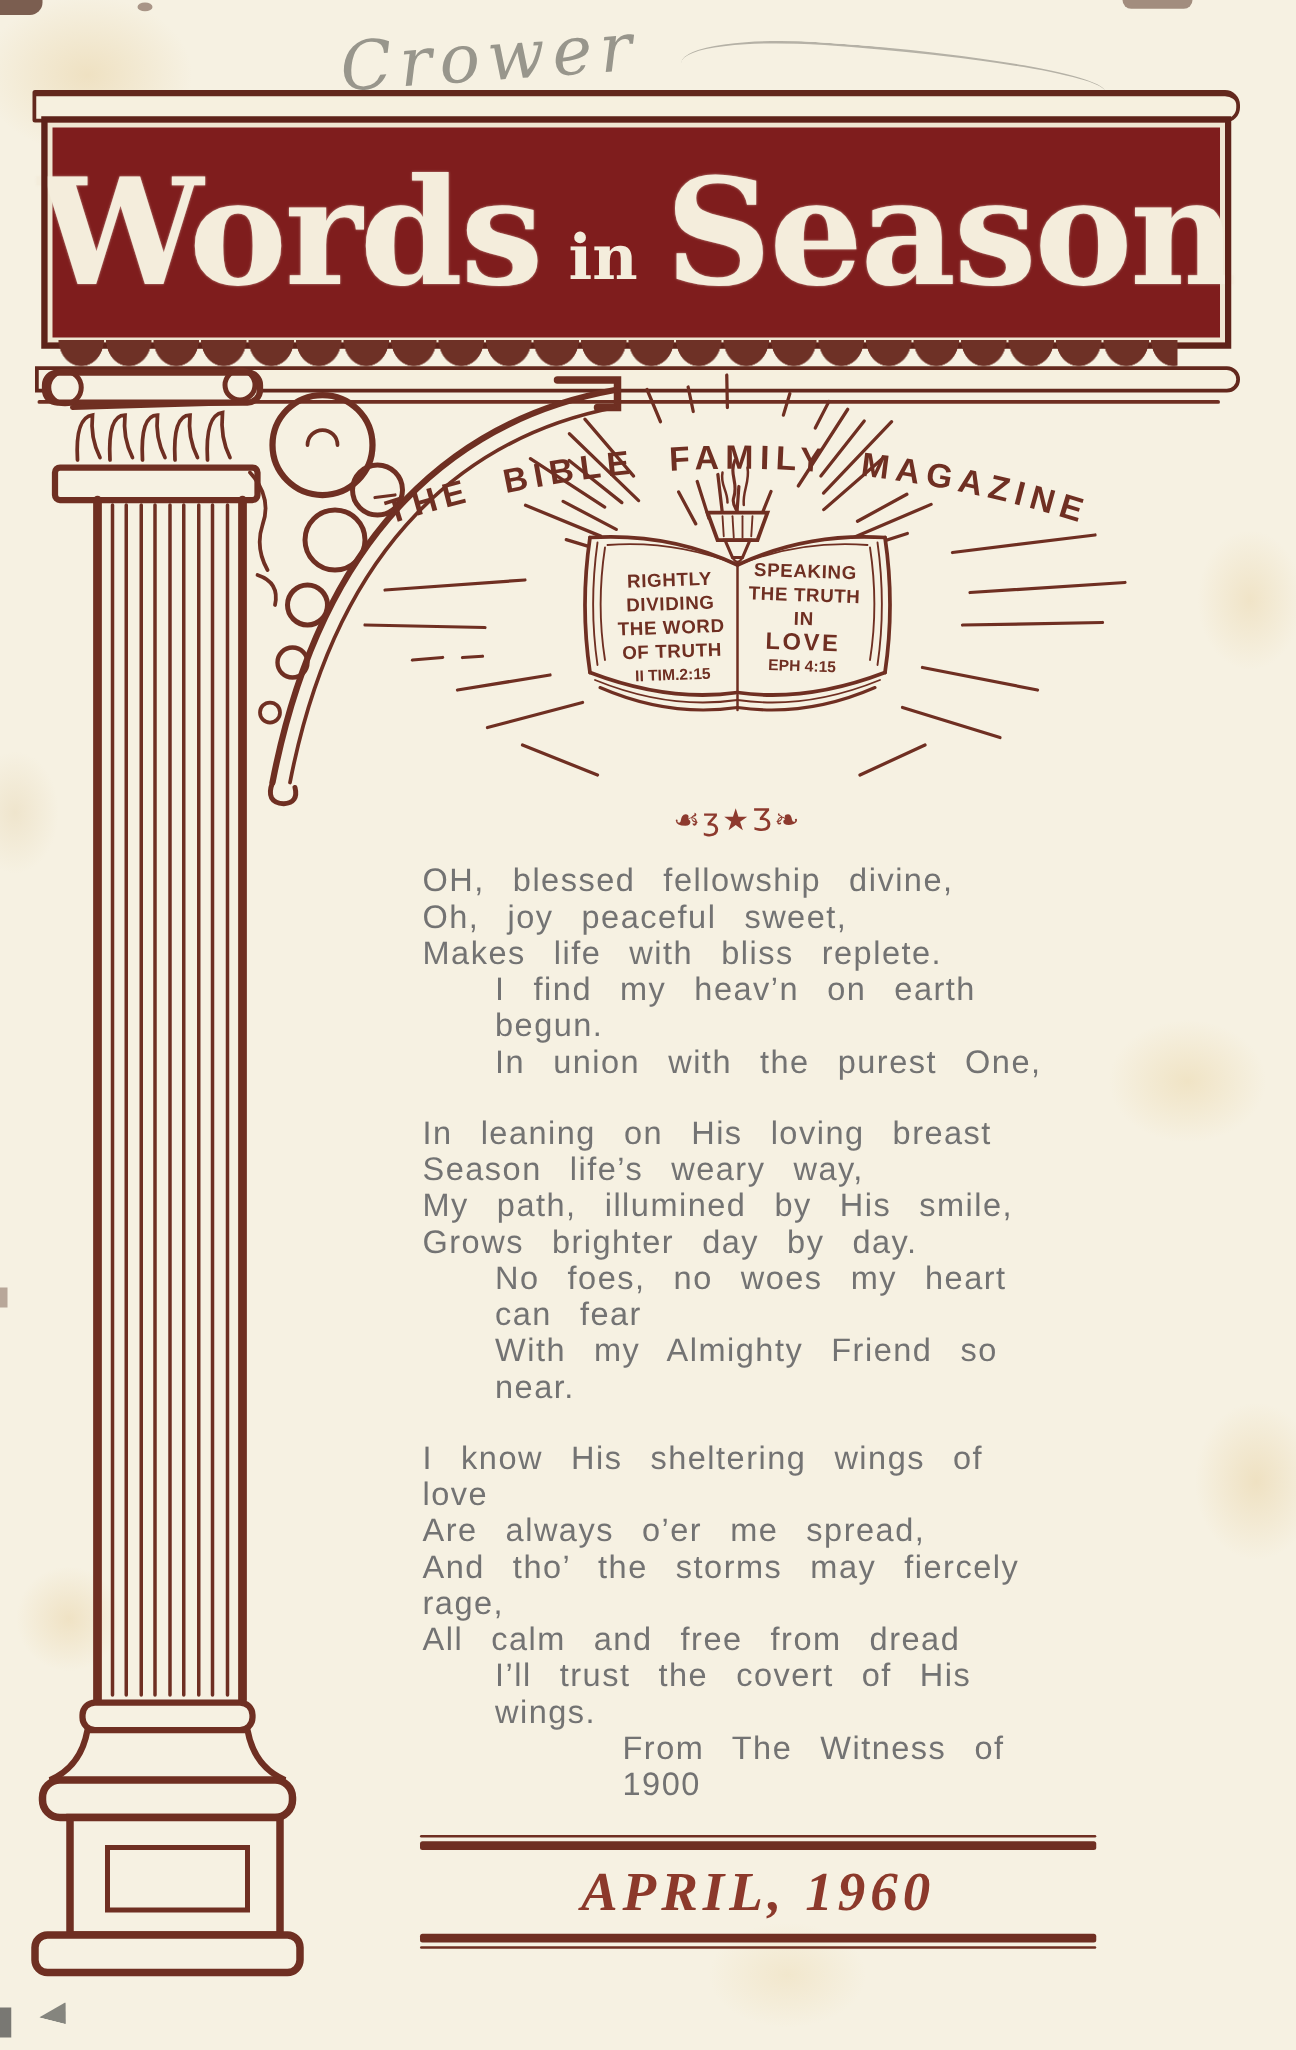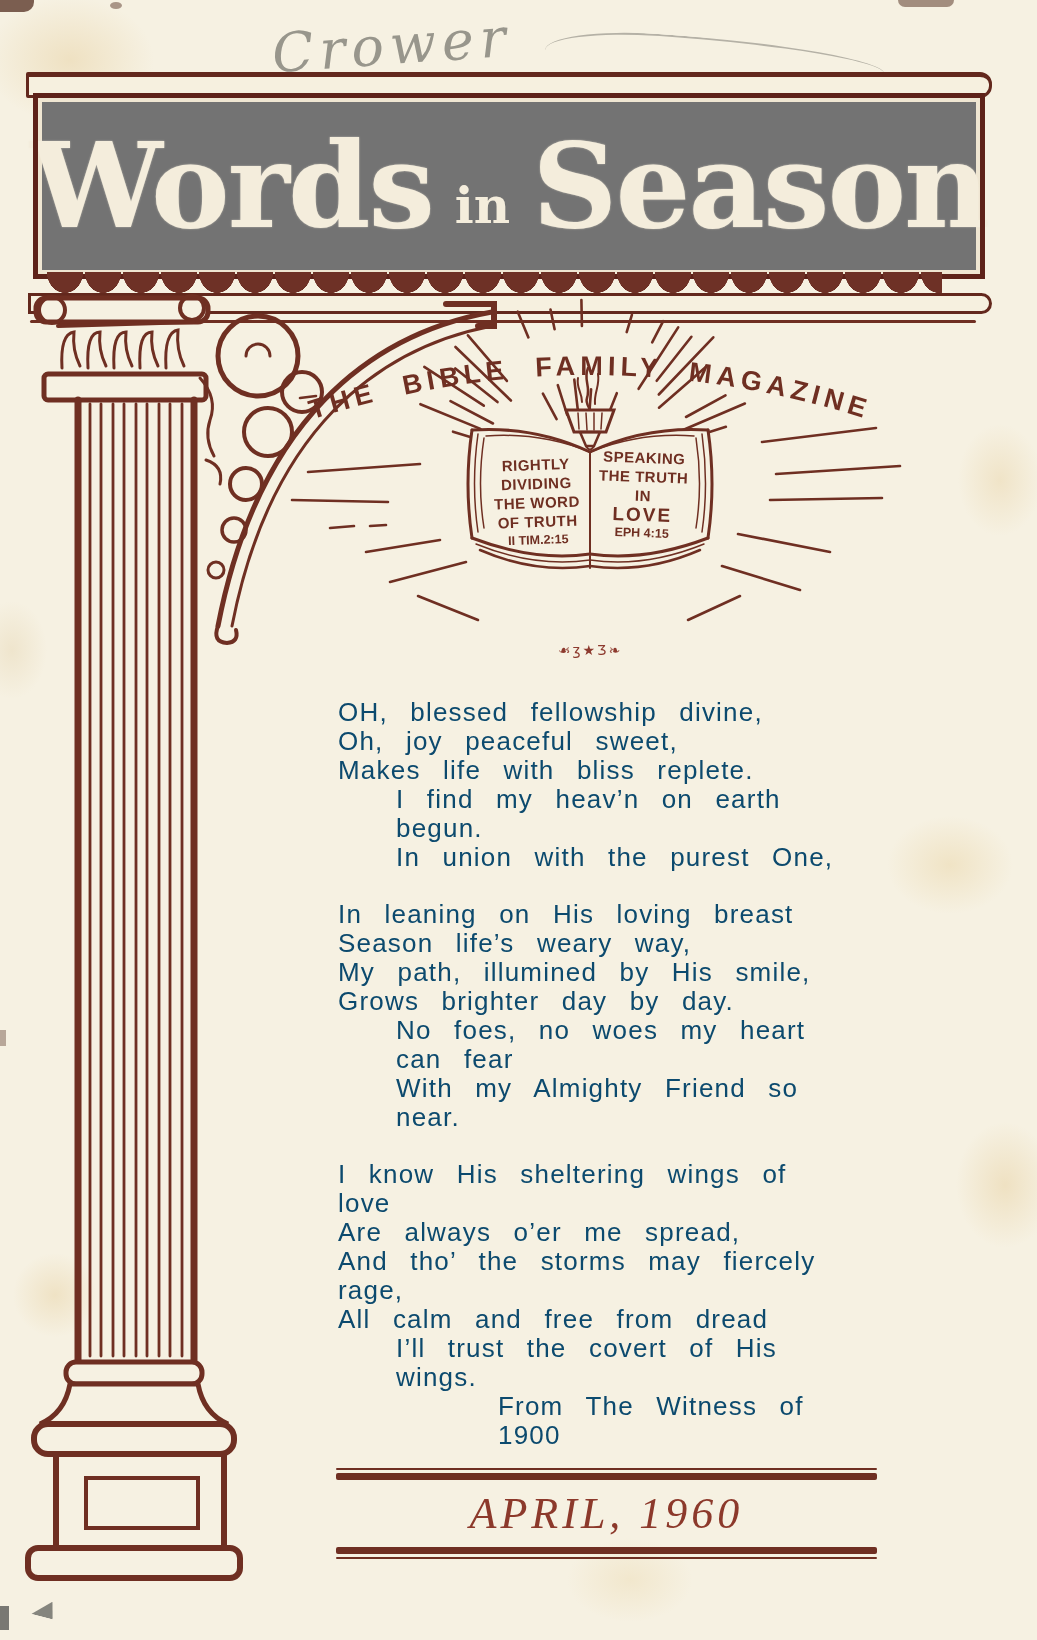--- a/index.html
+++ b/index.html
@@ -20,21 +20,21 @@
   
   .handwriting{position:absolute;left:272px;top:14px;color:#98968c;
     font-family:"DejaVu Serif",serif;font-style:italic;font-size:54px;letter-spacing:6px;
     transform:rotate(-4deg);}
   .hand-tail{position:absolute;left:545px;top:38px;width:340px;height:34px;
     border-top:2px solid #aaa79c;border-radius:50% 100% 0 0/100% 100% 0 0;
     transform:rotate(4deg);opacity:.85;}
   
   .cornice{position:absolute;left:26px;top:72px;width:960px;height:18px;background:#f6f0df;
     border:3px solid #63281d;border-top-width:5px;border-radius:2px 12px 12px 2px;}
-  .panel{position:absolute;left:38px;top:98px;width:934px;height:168px;background:#737373;
+  .panel{position:absolute;left:38px;top:98px;width:934px;height:168px;background:#7f1d1d;
     border:4px solid #efe6d2;outline:5px solid #5e2219;
     display:flex;align-items:center;justify-content:center;gap:22px;text-align:right;}
   .panel .big{font-family:"DejaVu Serif",serif;font-weight:bold;font-size:118px;
     color:#f4eddc;line-height:1;letter-spacing:-2px;text-shadow:0 0 2px rgba(244,237,220,.6);}
   .panel .small{font-family:"DejaVu Serif",serif;font-weight:bold;font-size:50px;
     color:#f4eddc;align-self:center;margin-top:38px;}
   .scallops{position:absolute;left:46px;top:272px;width:896px;height:22px;
     background-image:radial-gradient(19px 22px at 19px 0,#6e3126 60%,#6e3126 94%,transparent 96%);
     background-size:38px 22px;background-repeat:repeat-x;}
   .ledge{position:absolute;left:28px;top:293px;width:958px;height:15px;background:#f6f0df;
@@ -48,35 +48,35 @@
   .page-text{position:absolute;color:#6f2f22;font-weight:bold;text-align:center;
     font-size:15px;line-height:19px;letter-spacing:.5px;}
   .page-text .ref{font-size:12.5px;letter-spacing:0;}
   .page-text .love{font-size:19px;letter-spacing:2px;}
   .lp{left:486px;top:455px;width:102px;transform:rotate(-2deg);}
   .rp{left:592px;top:448px;width:102px;transform:rotate(2deg);}
   
   .article{position:absolute;left:330px;top:622px;width:520px;}
   .poem-title{text-align:center;color:#8d3a2e;font-weight:bold;font-size:28px;
     letter-spacing:2px;word-spacing:10px;margin:10px 0 0 0;}
-  .ornament{text-align:center;color:#8d3a2e;font-size:14px;letter-spacing:2px;margin-top:20px;
+  .ornament{text-align:center;color:#8d3a2e;font-size:24px;letter-spacing:2px;margin-top:20px;
     font-family:"DejaVu Sans",sans-serif;}
-  .poem{margin-top:40px;color:#0c4a6e;font-size:26px;line-height:29px;
+  .poem{margin-top:20px;color:#737373;font-size:26px;line-height:29px;
     letter-spacing:1.2px;word-spacing:14px;}
   .poem p{margin:0;padding:0 0 0 8px;}
   .poem .indent{padding-left:66px;}
   .stanza{margin-bottom:28px;}
   .attribution{padding-left:168px !important;}
   
   .footer{position:absolute;left:336px;top:1468px;width:541px;}
   .rule{background:#6f2f22;border-radius:2px;}
   .rule.thin{height:2px;margin-bottom:3px;}
   .rule.thick{height:7px;}
   .issue-date{text-align:center;color:#8c392b;font-family:"Liberation Serif",serif;
-    font-weight:normal;font-style:italic;font-size:44px;letter-spacing:4px;margin:8px 0;}
+    font-weight:bold;font-style:italic;font-size:44px;letter-spacing:4px;margin:8px 0;}
   .cursor-artifact{position:absolute;left:33px;top:1600px;width:22px;height:17px;background:#85857e;
     clip-path:polygon(0 100%,100% 100%,80% 0);transform:rotate(14deg);}
 </style>
 </head>
 <body>
 
 <div id="page">
   <div class="stains"></div>
 
   <div class="blemish" style="left:0;top:0;width:34px;height:12px;border-radius:0 0 10px 0;opacity:.8"></div>

